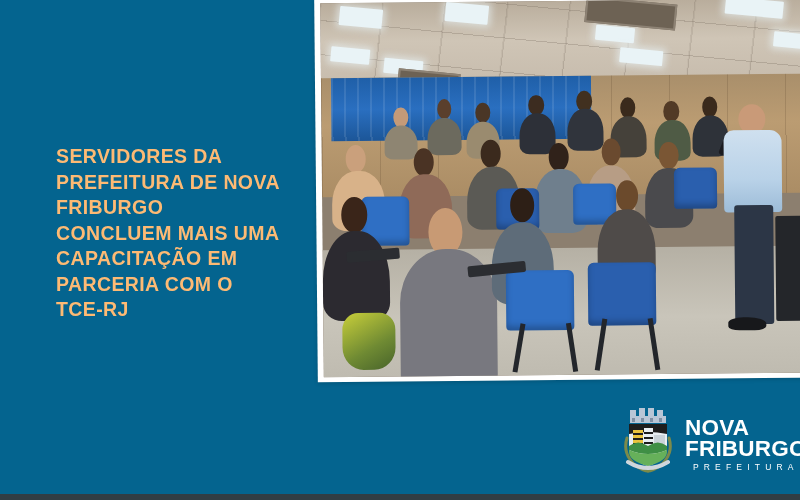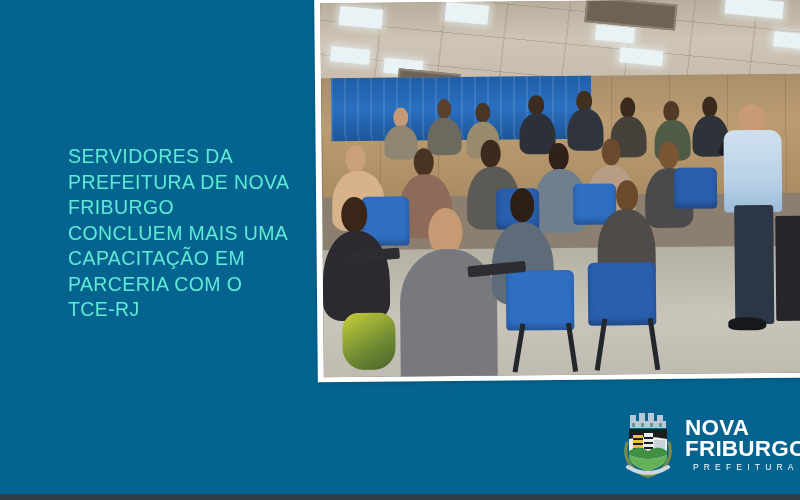--- a/index.html
+++ b/index.html
@@ -7,22 +7,22 @@
     width:800px;height:500px;overflow:hidden;
     font-family:"Liberation Sans", sans-serif;
     background:#04648f;
   }
   .banner{
     position:relative;width:800px;height:500px;
     background:#04648f;overflow:hidden;
   }
   
   .headline{
-    position:absolute;left:68px;top:131px;width:225px;
-    color:#5eead4;font-weight:normal;font-size:19.5px;line-height:25.5px;
+    position:absolute;left:56px;top:131px;width:225px;
+    color:#fdba74;font-weight:bold;font-size:19.5px;line-height:25.5px;
     letter-spacing:0.4px;text-transform:uppercase;
     white-space:pre-line;
   }
   .cta{
     position:absolute;left:68px;top:357px;
     box-sizing:border-box;
     width:136px;height:38px;
     border:1.5px solid #a9d9ea;
     background:transparent;
     color:#eef9fd;
@@ -88,21 +88,21 @@
   
   .spk-body{position:absolute;background:linear-gradient(180deg,#cfe0ef 0%,#b9d2e8 60%,#9dbcd8 100%);border-radius:10px 12px 4px 4px;}
   .spk-legs{position:absolute;background:#2c3646;border-radius:3px;}
   .spk-head{position:absolute;background:#c99a78;border-radius:50%;}
   .mic{position:absolute;background:#1c1c20;border-radius:3px;}
   .shoe{position:absolute;background:#17181b;border-radius:40% 50% 30% 30%;}
   .backpack{position:absolute;background:linear-gradient(150deg,#c9cf3a 0%,#6f8a33 60%,#47632a 100%);border-radius:30% 30% 40% 40%;}
   
   .logo{
     position:absolute;left:620px;top:404px;width:170px;height:80px;
-    display:flex;align-items:center;gap:9px;
+    display:flex;gap:9px;
   }
   .crest{width:56px;height:70px;flex:0 0 auto;}
   .logo-text{display:flex;flex-direction:column;justify-content:center;}
   .logo-l1,.logo-l2{
     color:#ffffff;font-weight:bold;font-size:22.5px;line-height:21px;
     letter-spacing:0.2px;
   }
   .logo-l3{
     color:#ffffff;font-size:8.5px;letter-spacing:5.2px;
     margin-top:3px;text-align:center;

